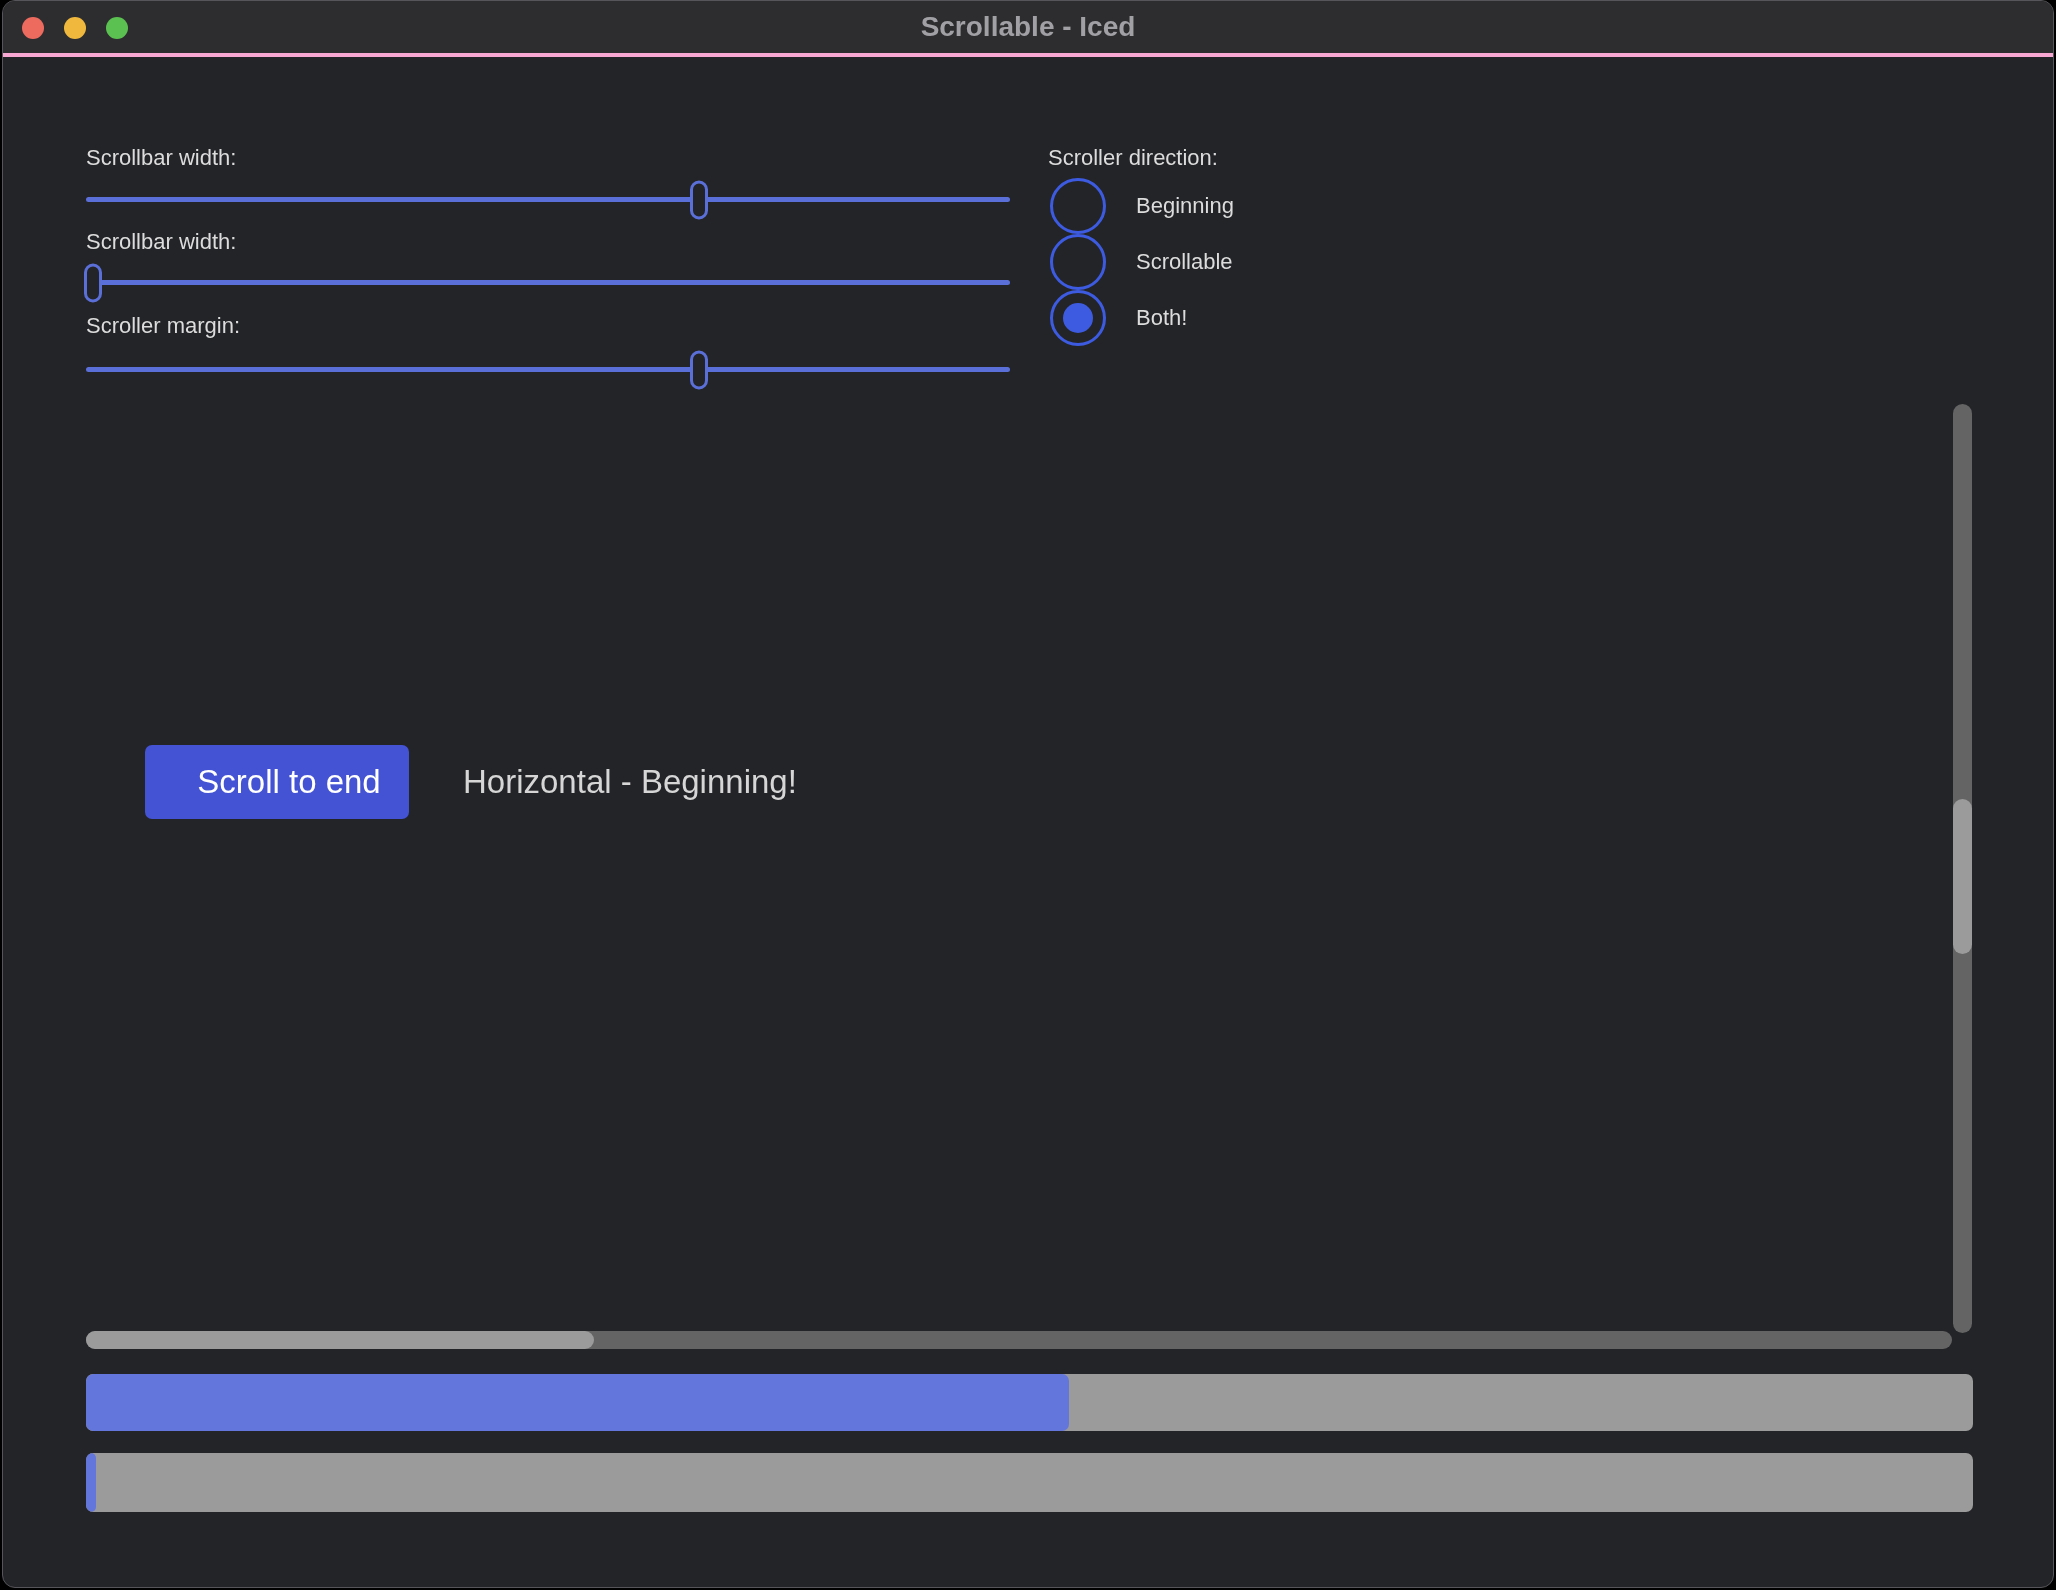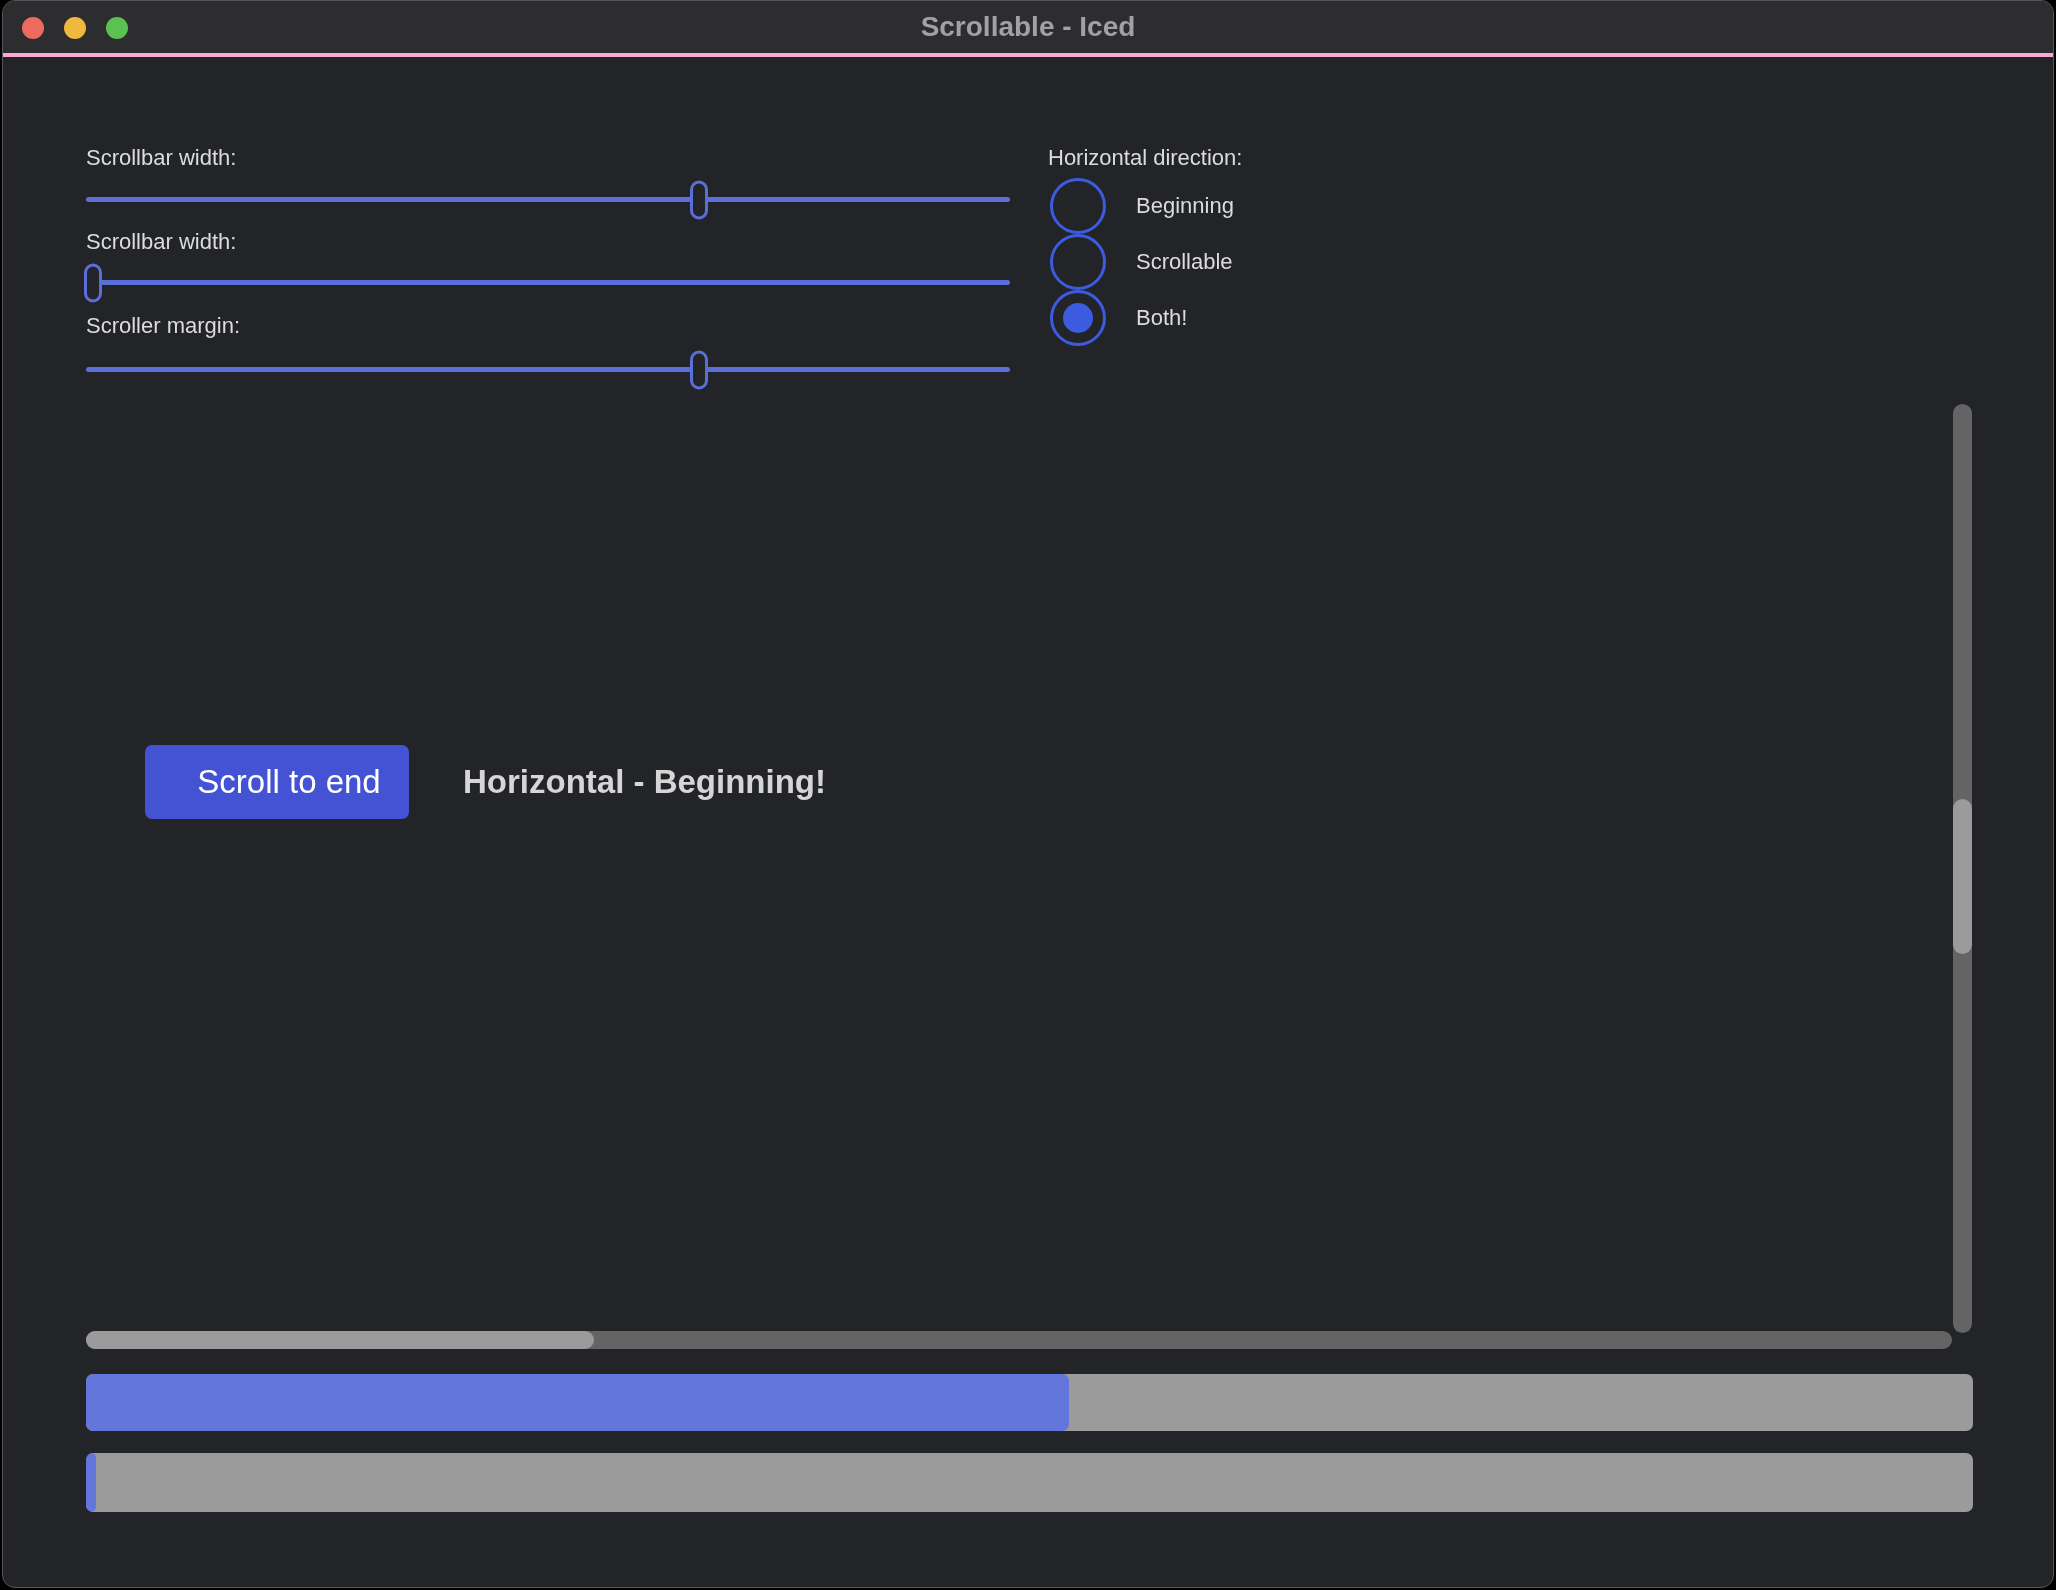--- a/index.html
+++ b/index.html
@@ -21,21 +21,21 @@
     width:12px;height:33px;background:#232428;border:3px solid #5b6fd8;border-radius:10px;}
   #slider1{top:196px;} #slider2{top:279px;} #slider3{top:366px;}
   
   .radio-circle{position:absolute;left:1047px;width:50px;height:50px;border:3px solid #3d5be0;
     border-radius:50%;display:flex;align-items:center;justify-content:center;}
   .radio-dot{width:30px;height:30px;border-radius:50%;background:#3d5be0;}
   
   .btn{position:absolute;left:142px;top:744px;width:240px;height:74px;background:#4353d4;
     border:none;border-radius:7px;color:#ffffff;font-size:33px;font-family:"Liberation Sans",sans-serif;
     display:flex;align-items:center;justify-content:center;cursor:pointer;padding-left:24px;}
-  .status{position:absolute;left:460px;top:762px;color:#d6d6d6;font-size:33px;line-height:38px;font-weight:bold;}
+  .status{position:absolute;left:460px;top:762px;color:#d6d6d6;font-size:33px;line-height:38px;}
   
   .vtrack{position:absolute;left:1950px;top:403px;width:19px;height:929px;background:#646464;border-radius:10px;}
   .vthumb{position:absolute;left:0;width:19px;background:#9b9b9b;border-radius:10px;}
   .htrack{position:absolute;left:83px;top:1330px;width:1866px;height:18px;background:#646464;border-radius:9px;}
   .hthumb{position:absolute;left:0;top:0;height:18px;background:#9b9b9b;border-radius:9px;}
   
   .pbar{position:absolute;left:83px;width:1887px;background:#9b9b9b;border-radius:7px;overflow:hidden;}
   #pbar1{top:1373px;height:57px;} #pbar2{top:1452px;height:59px;}
   .pfill{height:100%;background:#6376dc;border-radius:7px;}
 </style>
@@ -60,21 +60,21 @@
   <div class="slider-track" id="slider1">
     <div class="slider-handle" style="left:66.3%"></div>
   </div>
   <div class="slider-track" id="slider2">
     <div class="slider-handle" style="left:0.8%"></div>
   </div>
   <div class="slider-track" id="slider3">
     <div class="slider-handle" style="left:66.3%"></div>
   </div>
 
-  <div class="lbl" style="left:1045px;top:138px;">Horizontal direction:</div>
+  <div class="lbl" style="left:1045px;top:138px;">Scroller direction:</div>
 
   <div class="radio-circle" style="top:177px;"></div>
   <div class="lbl" style="left:1133px;top:186px;">Beginning</div>
 
   <div class="radio-circle" style="top:233px;"></div>
   <div class="lbl" style="left:1133px;top:242px;">Scrollable</div>
 
   <div class="radio-circle" style="top:289px;">
     <div class="radio-dot"></div>
   </div>

